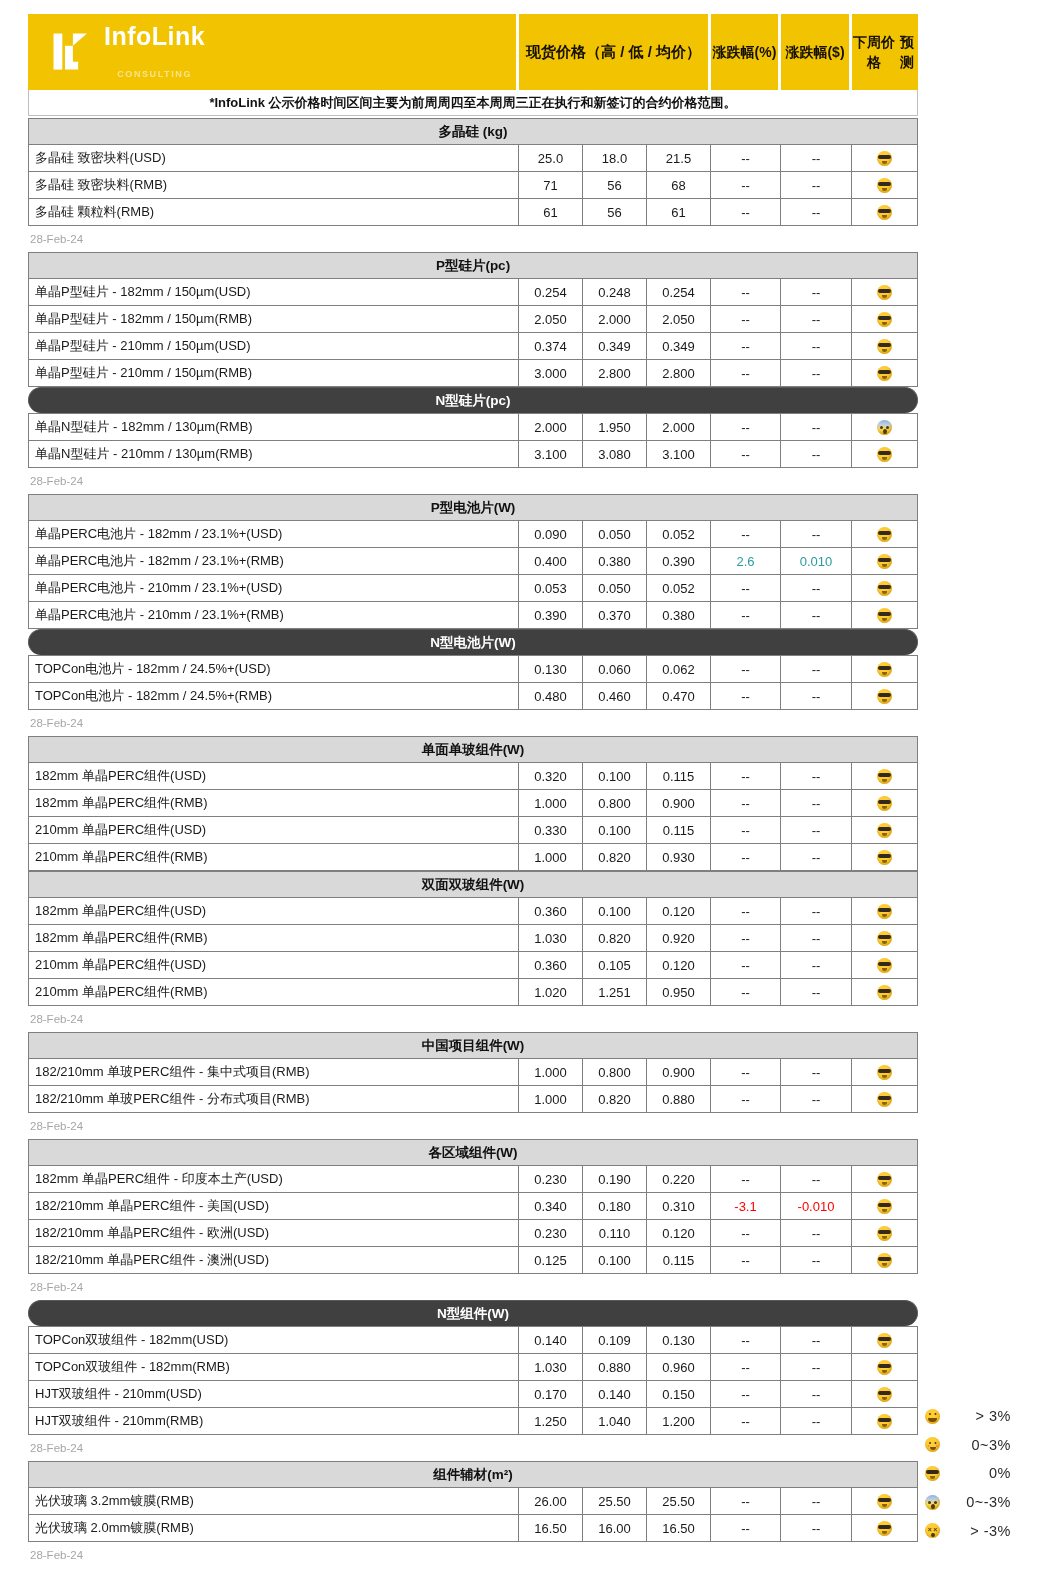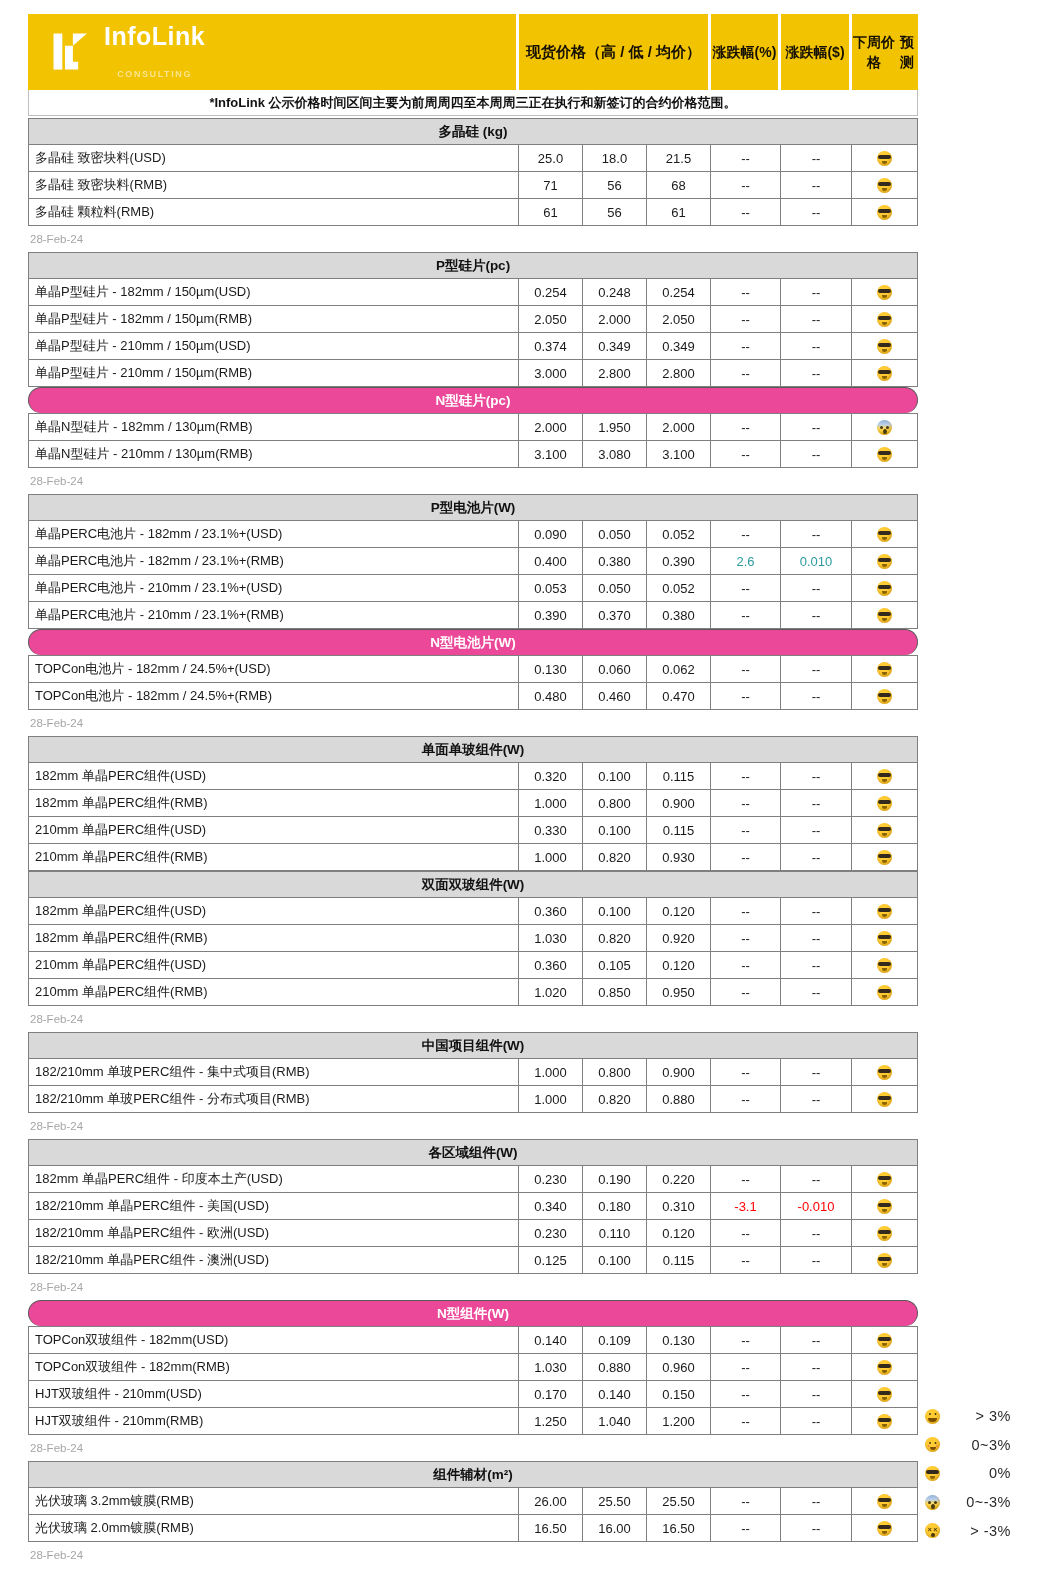--- a/index.html
+++ b/index.html
@@ -36,21 +36,21 @@
   }
 
   
   #groups{margin-top:2px;}
   .section-header{
     height:26px;box-sizing:border-box;background:#D9D9D9;
     border:1px solid #7F7F7F;border-bottom:none;
     display:flex;align-items:center;justify-content:center;
     font-size:13.5px;font-weight:bold;color:#111;
   }
-  .section-header.dark{background:#ec4899;color:#ffffff;border-color:#595959;border-radius:13px;}
+  .section-header.dark{background:#404040;color:#ffffff;border-color:#595959;border-radius:13px;}
   .rows{border-bottom:1px solid #7F7F7F;}
   .row{display:grid;grid-template-columns:491px 64px 64px 64px 70px 71px 66px;}
   .cell{
     height:27px;box-sizing:border-box;background:#fff;
     border-right:1px solid #7F7F7F;border-top:1px solid #7F7F7F;
     display:flex;align-items:center;justify-content:center;
     font-size:13px;color:#1A1A1A;
   }
   .name-cell{justify-content:flex-start;padding-left:6px;border-left:1px solid #7F7F7F;font-size:13px;}
   .up{color:#2B9B9E;}
@@ -387,21 +387,21 @@
             <div class="cell">0.120</div>
             <div class="cell ">--</div>
             <div class="cell ">--</div>
             <div class="cell">
               <span class="face cool-face"></span>
             </div>
           </div>
           <div class="row">
             <div class="cell name-cell">210mm 单晶PERC组件(RMB)</div>
             <div class="cell">1.020</div>
-            <div class="cell">0.850</div>
+            <div class="cell">1.251</div>
             <div class="cell">0.950</div>
             <div class="cell ">--</div>
             <div class="cell ">--</div>
             <div class="cell">
               <span class="face cool-face"></span>
             </div>
           </div>
         </div>
         <div class="date">28-Feb-24</div>
       </div>

